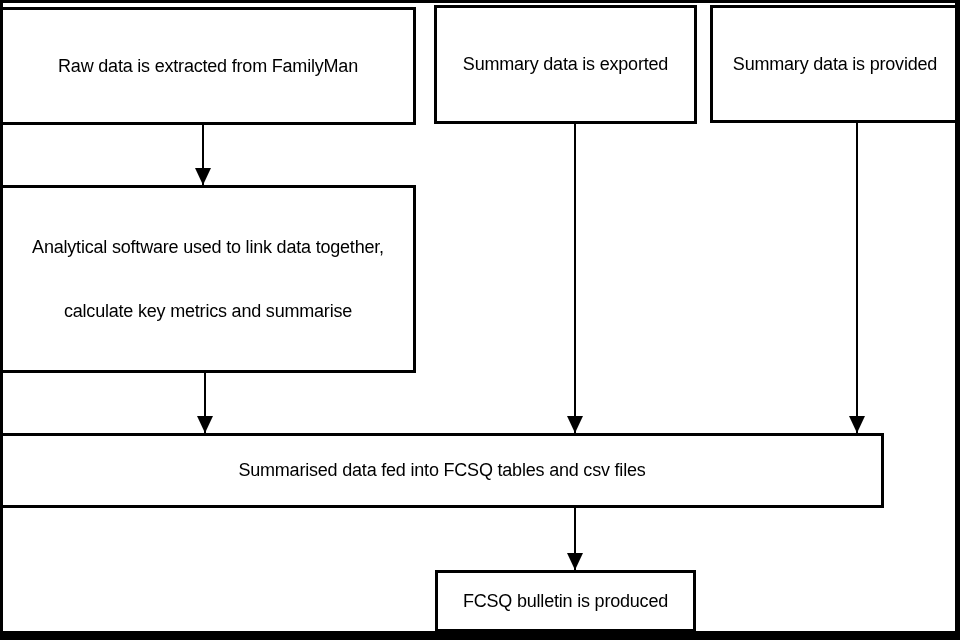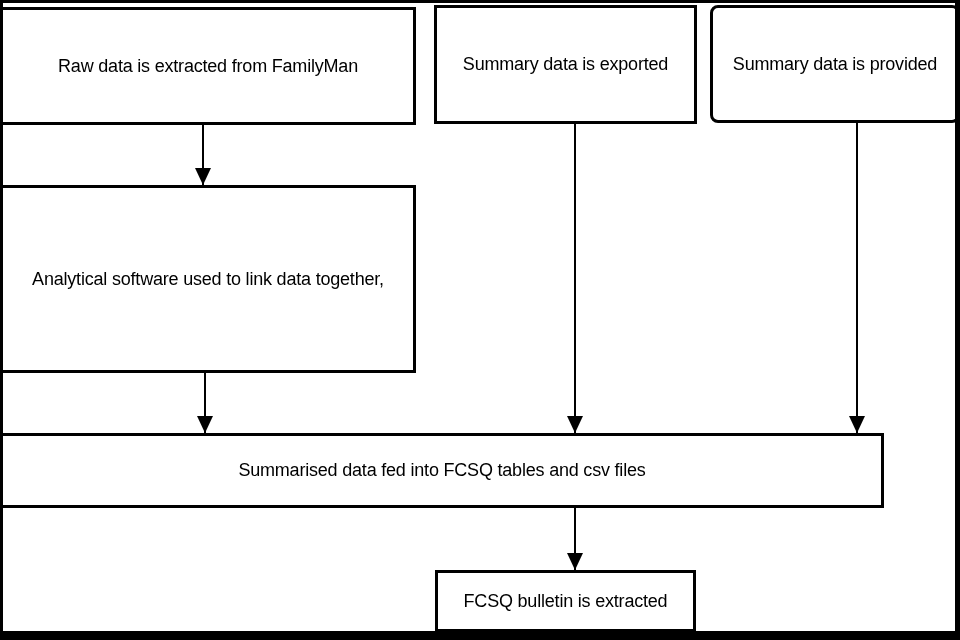--- a/index.html
+++ b/index.html
@@ -45,21 +45,21 @@
   .box .bline {
     display: block;
     white-space: nowrap;
   }
   
   #box-opt .bline, #box-cop .bline { line-height: 57px; }
   #box-analytical .bline { line-height: 64px; }
 
   #box-familyman  { left: 0px;   top: 7px;   width: 416px; height: 118px; }
   #box-opt        { left: 434px; top: 5px;   width: 263px; height: 119px; }
-  #box-cop        { left: 710px; top: 5px;   width: 250px; height: 118px; border-radius: 8px; }
+  #box-cop        { left: 710px; top: 5px;   width: 250px; height: 118px; }
   #box-analytical { left: 0px;   top: 185px; width: 416px; height: 188px; }
   #box-tables     { left: 0px;   top: 433px; width: 884px; height: 75px;  }
   #box-bulletin   { left: 435px; top: 570px; width: 261px; height: 62px;  }
 
   .arrow {
     position: absolute;
     width: 16px;
     z-index: 1;
   }
   .arrow .arrow-line {
@@ -100,28 +100,29 @@
   <div class="box" id="box-opt">
     <span class="bline">Summary data is exported</span>
   </div>
 
   <div class="box" id="box-cop">
     <span class="bline">Summary data is provided</span>
   </div>
 
   <div class="box" id="box-analytical">
     <span class="bline">Analytical software used to link data together,</span>
+    <span class="bline">calculate key metrics and summarise</span>
   </div>
 
   <div class="box" id="box-tables">
     <span class="bline">Summarised data fed into FCSQ tables and csv files</span>
   </div>
 
   <div class="box" id="box-bulletin">
-    <span class="bline">FCSQ bulletin is extracted</span>
+    <span class="bline">FCSQ bulletin is produced</span>
   </div>
 
   <div class="arrow" id="arrow-a1">
     <div class="arrow-line"></div>
     <div class="arrow-head"></div>
   </div>
 
   <div class="arrow" id="arrow-a2">
     <div class="arrow-line"></div>
     <div class="arrow-head"></div>

